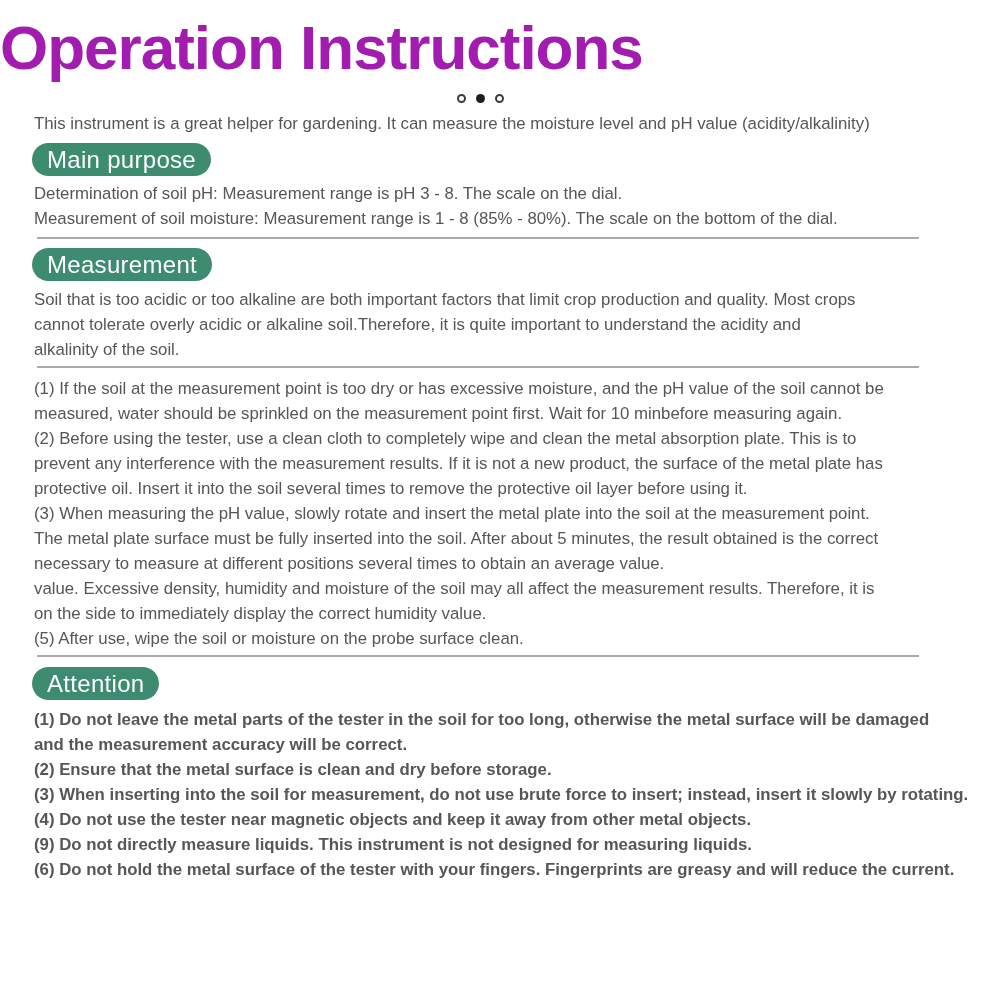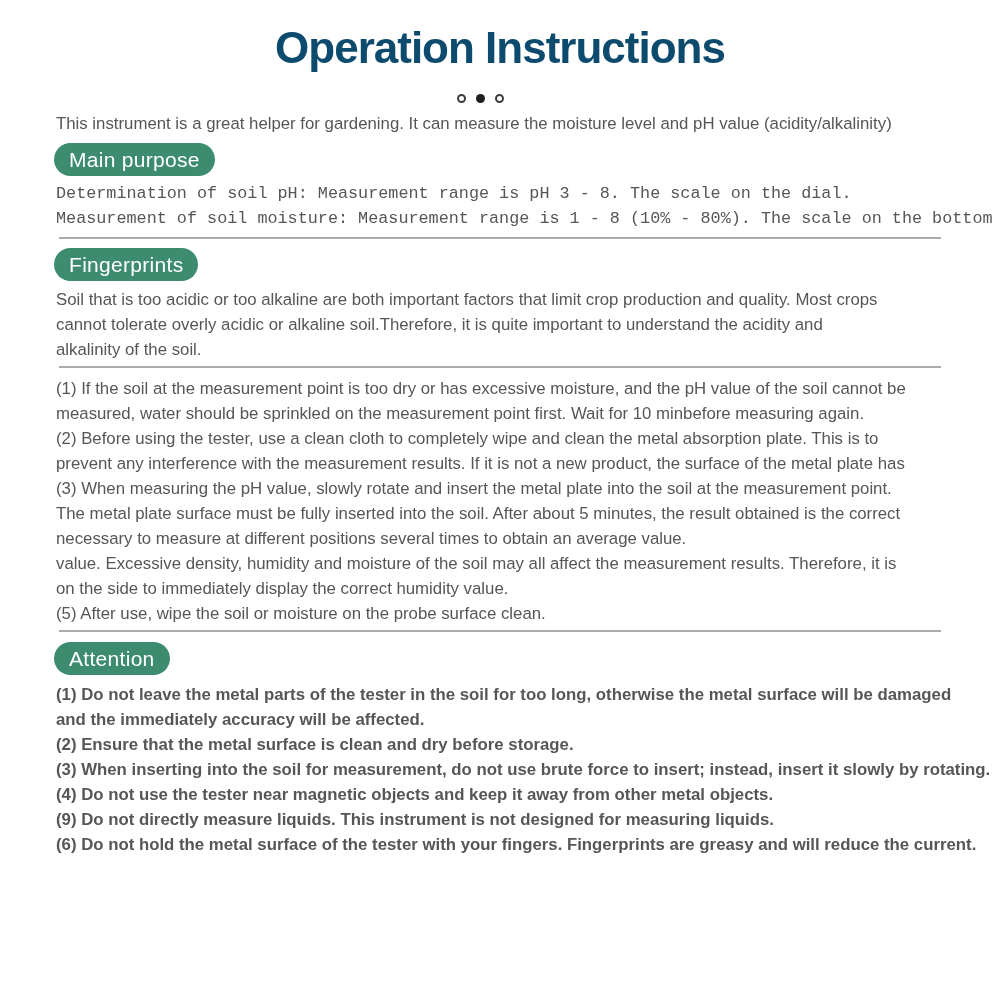--- a/index.html
+++ b/index.html
@@ -3,54 +3,53 @@
 <meta charset="utf-8">
 <style>
   html,body{margin:0;padding:0;}
   body{
     width:1000px;height:1000px;overflow:hidden;background:#ffffff;
     font-family:"Liberation Sans","DejaVu Sans",sans-serif;
     -webkit-font-smoothing:antialiased;
   }
   .page-title{
     margin:12px 0 0 0;
-    text-align:center;
-    font-size:44px;line-height:72px;font-weight:bold;
+    font-size:62px;line-height:72px;font-weight:bold;
     letter-spacing:-1px;
-    color:#0c4a6e;
+    color:#a21caf;
   }
   .dots{
     margin:10px auto 0;
     display:flex;justify-content:center;align-items:center;gap:10px;
     transform:translateX(-20px);
     height:9px;
   }
   .dot{
     width:9px;height:9px;border-radius:50%;
     box-sizing:border-box;
     background:#ffffff;border:2px solid #3C3C3C;
     cursor:pointer;
   }
   .dot.active{background:#1E1E1E;border:none;}
   .content{
-    margin-left:56px;width:930px;
+    margin-left:34px;width:930px;
     color:#565656;
     font-size:16.8px;line-height:25px;
   }
   .line{white-space:nowrap;}
   .intro{margin-top:8px;}
   .badge{
     display:inline-block;
     margin-left:-2px;
     background:#3D8C70;color:#ffffff;
-    font-size:21px;line-height:33px;letter-spacing:0.3px;
+    font-size:24px;line-height:33px;letter-spacing:0.3px;
     padding:0 15px;border-radius:17px;
   }
   .s1 .badge{margin-top:7px;}
-  .s1 .section-body{margin-top:5px;font-family:Liberation Mono, monospace;}
+  .s1 .section-body{margin-top:5px;}
   .s2 .badge{margin-top:9px;}
   .s2 .section-body{margin-top:6px;}
   .s3 .badge{margin-top:20px;}
   .s3 .section-body{margin-top:8px;}
   .s4 .badge{margin-top:10px;}
   .s4 .section-body{margin-top:7px;font-weight:bold;}
   .divider{
     height:2px;background:#ABABAB;
     width:882px;margin:0;border:none;
   }
@@ -72,56 +71,57 @@
 <div class="content">
 
   <div class="intro">
       <div class="line">This instrument is a great helper for gardening. It can measure the moisture level and pH value (acidity/alkalinity)</div>
     </div>
 
   <div class="section s1">
     <span class="badge">Main purpose</span>
     <div class="section-body">
         <div class="line">Determination of soil pH: Measurement range is pH 3 - 8. The scale on the dial.</div>
-        <div class="line">Measurement of soil moisture: Measurement range is 1 - 8 (10% - 80%). The scale on the bottom of the dial.</div>
+        <div class="line">Measurement of soil moisture: Measurement range is 1 - 8 (85% - 80%). The scale on the bottom of the dial.</div>
       </div>
     <div class="divider"></div>
   </div>
 
   <div class="section s2">
-    <span class="badge">Fingerprints</span>
+    <span class="badge">Measurement</span>
     <div class="section-body">
         <div class="line">Soil that is too acidic or too alkaline are both important factors that limit crop production and quality. Most crops</div>
         <div class="line">cannot tolerate overly acidic or alkaline soil.Therefore, it is quite important to understand the acidity and</div>
         <div class="line">alkalinity of the soil.</div>
       </div>
     <div class="divider"></div>
   </div>
 
   <div class="section s3">
     <div class="section-body">
         <div class="line">(1) If the soil at the measurement point is too dry or has excessive moisture, and the pH value of the soil cannot be</div>
         <div class="line">measured, water should be sprinkled on the measurement point first. Wait for 10 minbefore measuring again.</div>
         <div class="line">(2) Before using the tester, use a clean cloth to completely wipe and clean the metal absorption plate. This is to</div>
         <div class="line">prevent any interference with the measurement results. If it is not a new product, the surface of the metal plate has</div>
+        <div class="line">protective oil. Insert it into the soil several times to remove the protective oil layer before using it.</div>
         <div class="line">(3) When measuring the pH value, slowly rotate and insert the metal plate into the soil at the measurement point.</div>
         <div class="line">The metal plate surface must be fully inserted into the soil. After about 5 minutes, the result obtained is the correct</div>
         <div class="line">necessary to measure at different positions several times to obtain an average value.</div>
         <div class="line">value. Excessive density, humidity and moisture of the soil may all affect the measurement results. Therefore, it is</div>
         <div class="line">on the side to immediately display the correct humidity value.</div>
         <div class="line">(5) After use, wipe the soil or moisture on the probe surface clean.</div>
       </div>
     <div class="divider"></div>
   </div>
 
   <div class="section s4">
     <span class="badge">Attention</span>
     <div class="section-body">
         <div class="line">(1) Do not leave the metal parts of the tester in the soil for too long, otherwise the metal surface will be damaged</div>
-        <div class="line">and the immediately accuracy will be affected.</div>
+        <div class="line">and the measurement accuracy will be correct.</div>
         <div class="line">(2) Ensure that the metal surface is clean and dry before storage.</div>
         <div class="line">(3) When inserting into the soil for measurement, do not use brute force to insert; instead, insert it slowly by rotating.</div>
         <div class="line">(4) Do not use the tester near magnetic objects and keep it away from other metal objects.</div>
         <div class="line">(9) Do not directly measure liquids. This instrument is not designed for measuring liquids.</div>
         <div class="line">(6) Do not hold the metal surface of the tester with your fingers. Fingerprints are greasy and will reduce the current.</div>
       </div>
   </div>
 
 </div>
 

